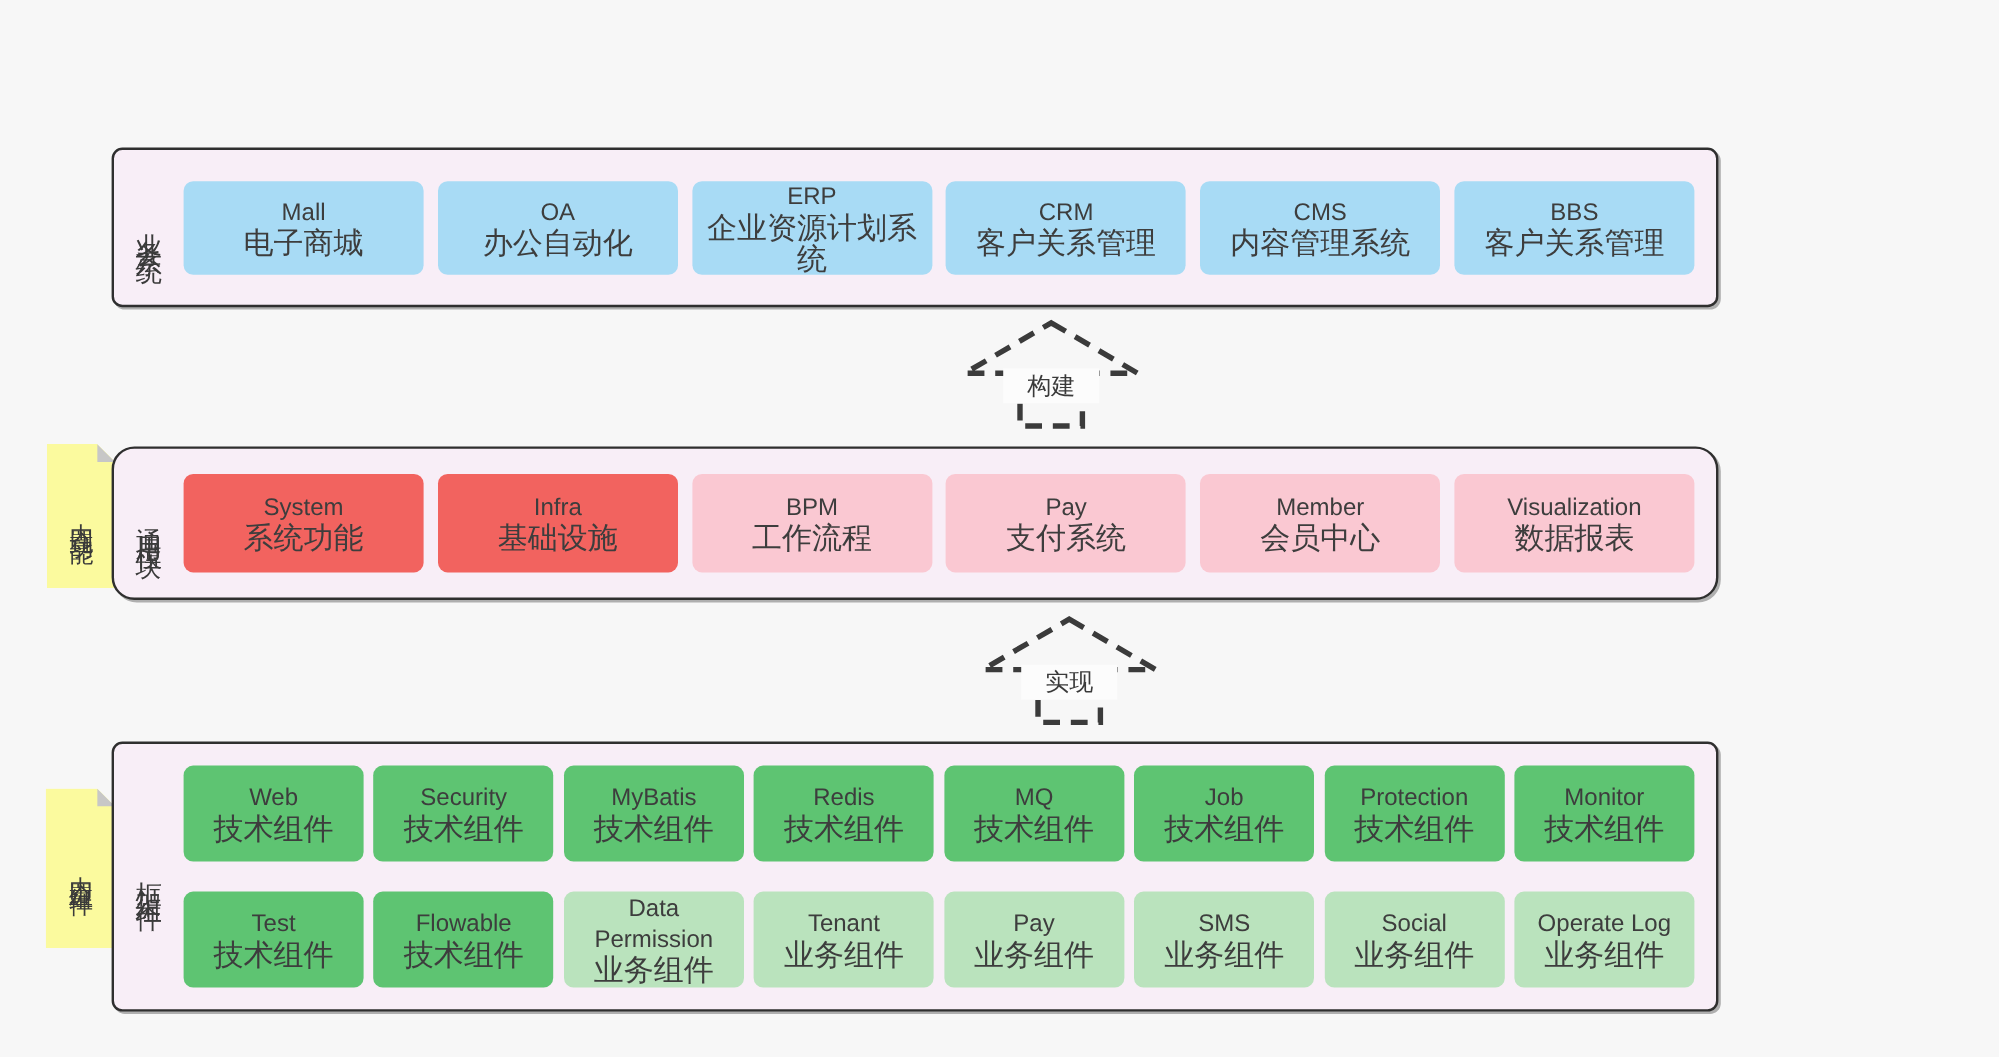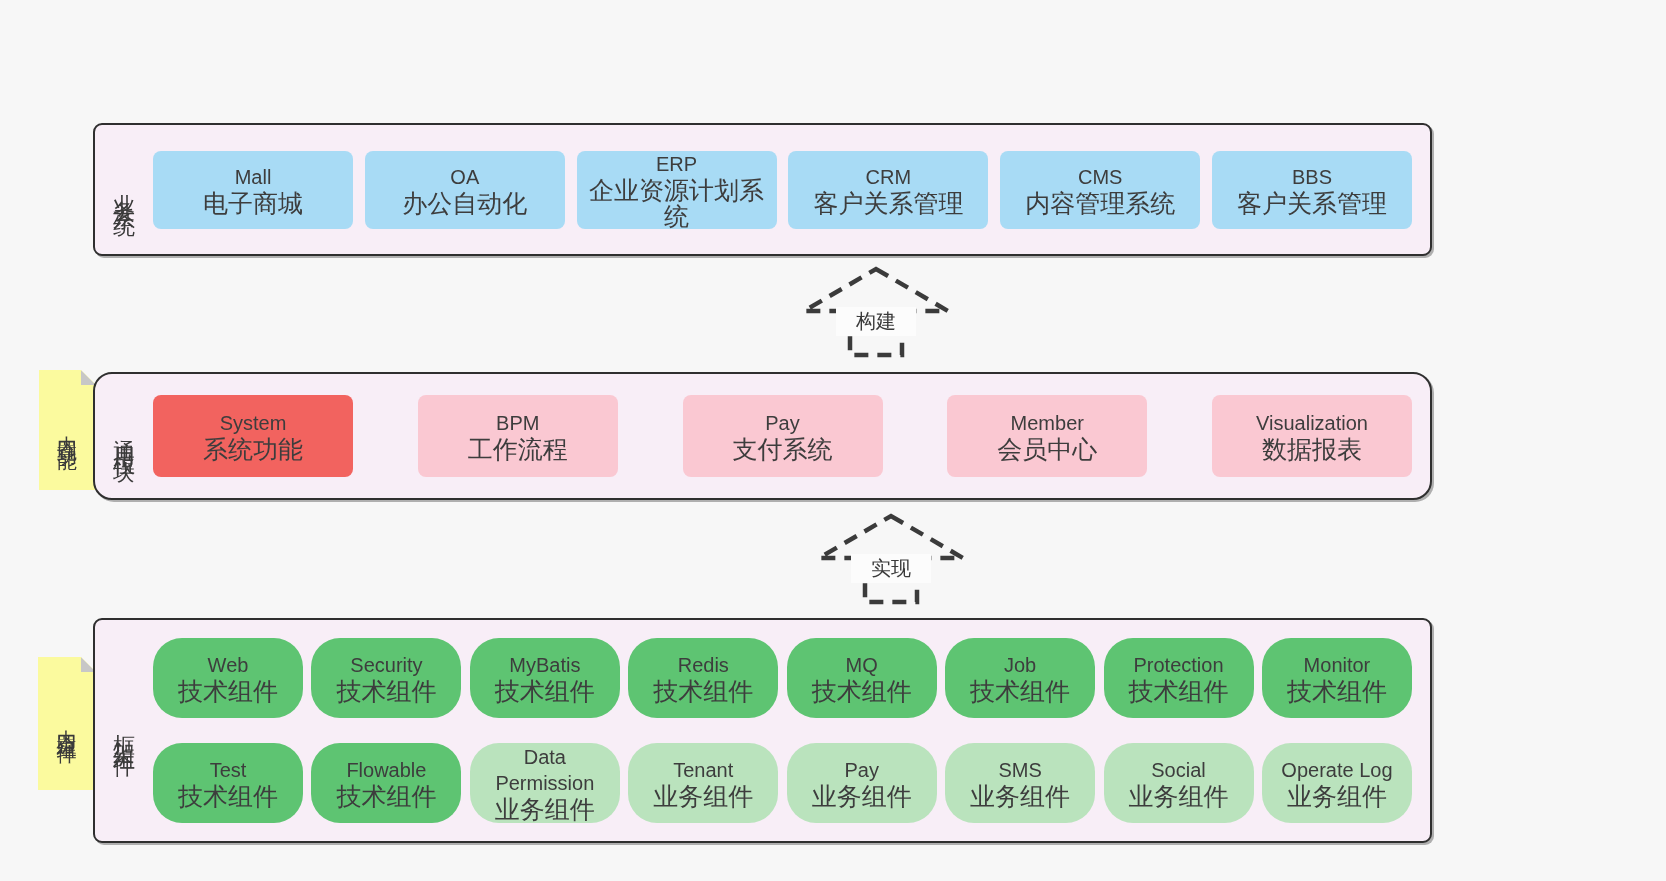--- a/index.html
+++ b/index.html
@@ -29,21 +29,21 @@
     flex:1;display:flex;flex-direction:column;justify-content:center;
     gap:25px;padding-right:18px;
   }
   .box-row{display:flex;justify-content:space-between;}
   .box{
     border-radius:8px;display:flex;flex-direction:column;align-items:center;
     justify-content:center;text-align:center;padding:2px 4px;box-sizing:border-box;
   }
   .box-wide{width:200px;height:78px;}
   #section-modules .box-wide{height:82px;}
-  .box-narrow{width:150px;height:80px;border-radius:29px;}
+  .box-narrow{width:150px;height:80px;}
   .box-name{font-size:20px;line-height:26px;}
   .box-desc{font-size:25px;line-height:26px;}
   .blue{background:#a8dbf5;}
   .red{background:#f2635f;}
   .pink{background:#fac8d2;}
   .green{background:#5ec472;}
   .green-light{background:#bae3bd;}
   .sticky{
     position:absolute;background:#fbfa9e;z-index:0;
     display:flex;align-items:center;justify-content:center;
@@ -122,20 +122,24 @@
 <div class="section" id="section-modules">
   <div class="section-label-wrap">
     <span class="v-label">通用模块</span>
   </div>
   <div class="section-body">
     <div class="box-row">
       <div class="box box-wide red">
         <span class="box-name">System</span>
         <span class="box-desc">系统功能</span>
       </div>
+      <div class="box box-wide red">
+        <span class="box-name">Infra</span>
+        <span class="box-desc">基础设施</span>
+      </div>
       <div class="box box-wide pink">
         <span class="box-name">BPM</span>
         <span class="box-desc">工作流程</span>
       </div>
       <div class="box box-wide pink">
         <span class="box-name">Pay</span>
         <span class="box-desc">支付系统</span>
       </div>
       <div class="box box-wide pink">
         <span class="box-name">Member</span>

